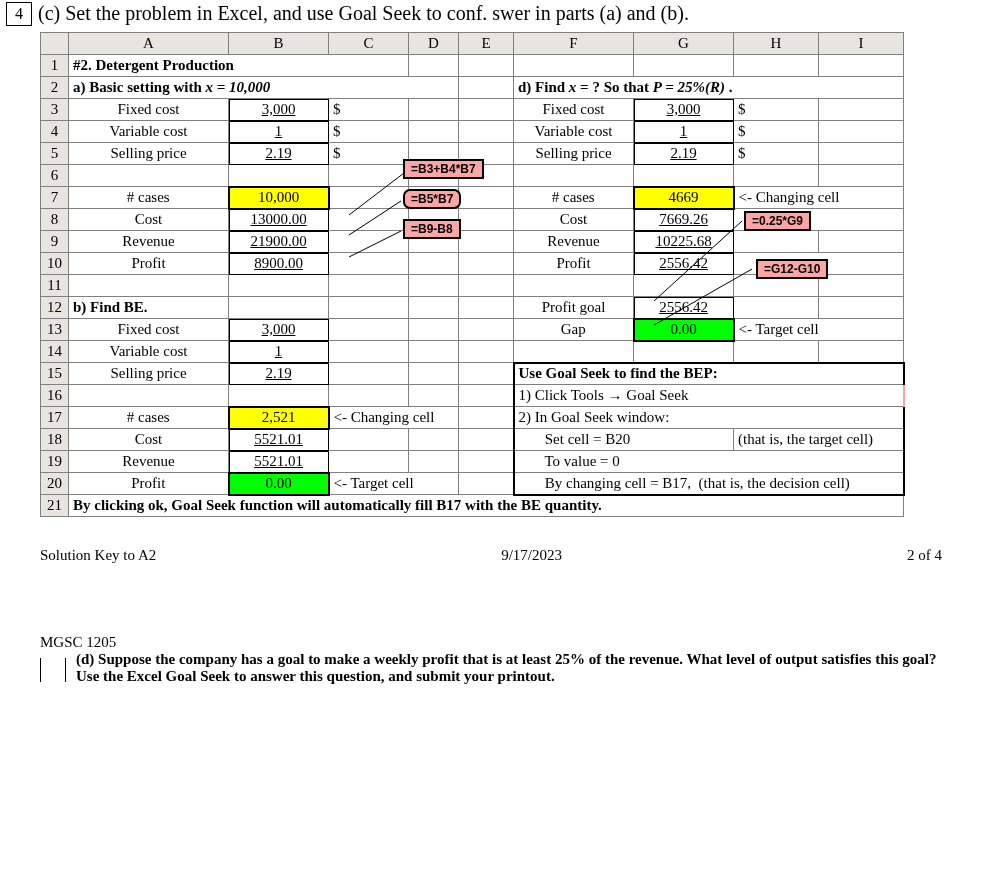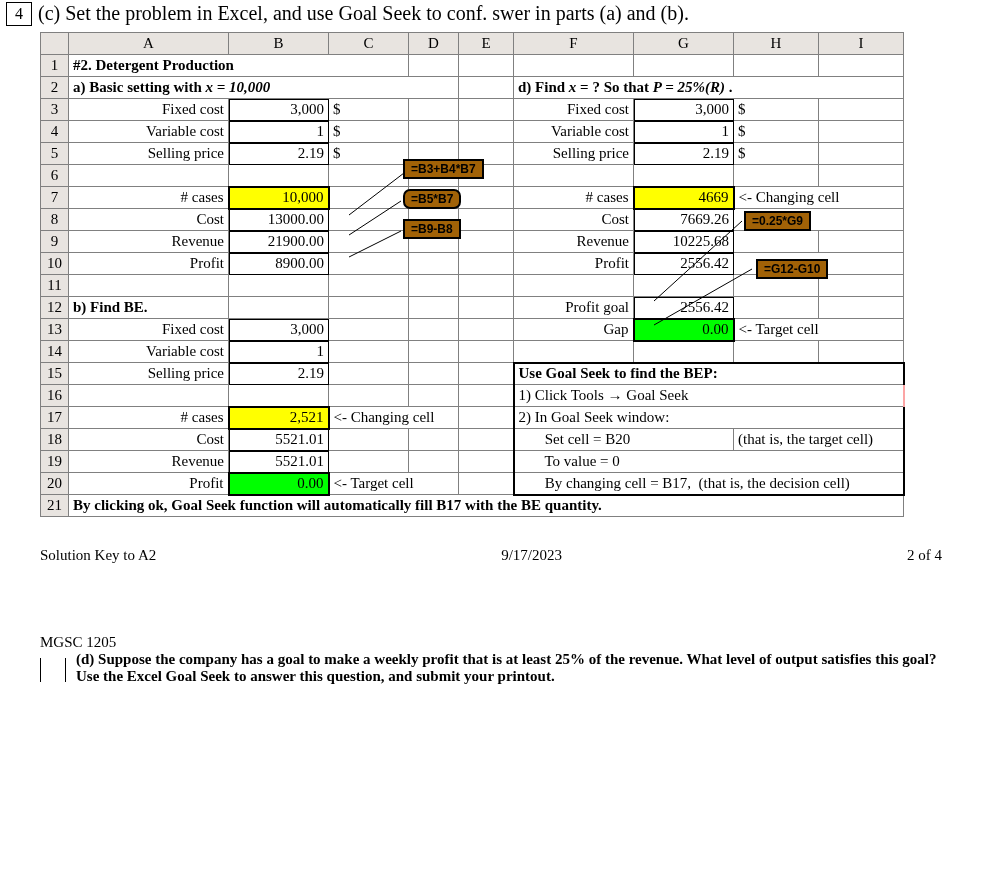--- a/index.html
+++ b/index.html
@@ -55,31 +55,31 @@
 }
 .colA { width: 160px; }
 .colB { width: 100px; }
 .colC { width: 80px; }
 .colD { width: 50px; }
 .colE { width: 55px; }
 .colF { width: 120px; }
 .colG { width: 100px; }
 .colH { width: 85px; }
 .colI { width: 85px; }
-.right { text-align: right; margin-left: 44px; }
+.right { text-align: center; margin-left: 44px; }
 .left { text-align: left; }
 .bold { font-weight: bold; }
 .yellow { background: #ffff00; }
 .green { background: #00ff00; }
 .thick-border { border: 2px solid #000 !important; }
-.thin-outline { outline: 1px solid #000; outline-offset: -1px; }
+.thin-outline { outline: 1px solid #000; outline-offset: -1px; text-decoration: underline; }
 .callout {
   position: absolute;
   border: 2px solid #000;
-  background: #a16207;
+  background: #fca5a5;
   padding: 1px 6px;
   font-family: Verdana, sans-serif;
   font-size: 12px;
   font-weight: bold;
   white-space: nowrap;
   z-index: 5;
 }
 .footer1 {
   display: flex;
   justify-content: space-between;

